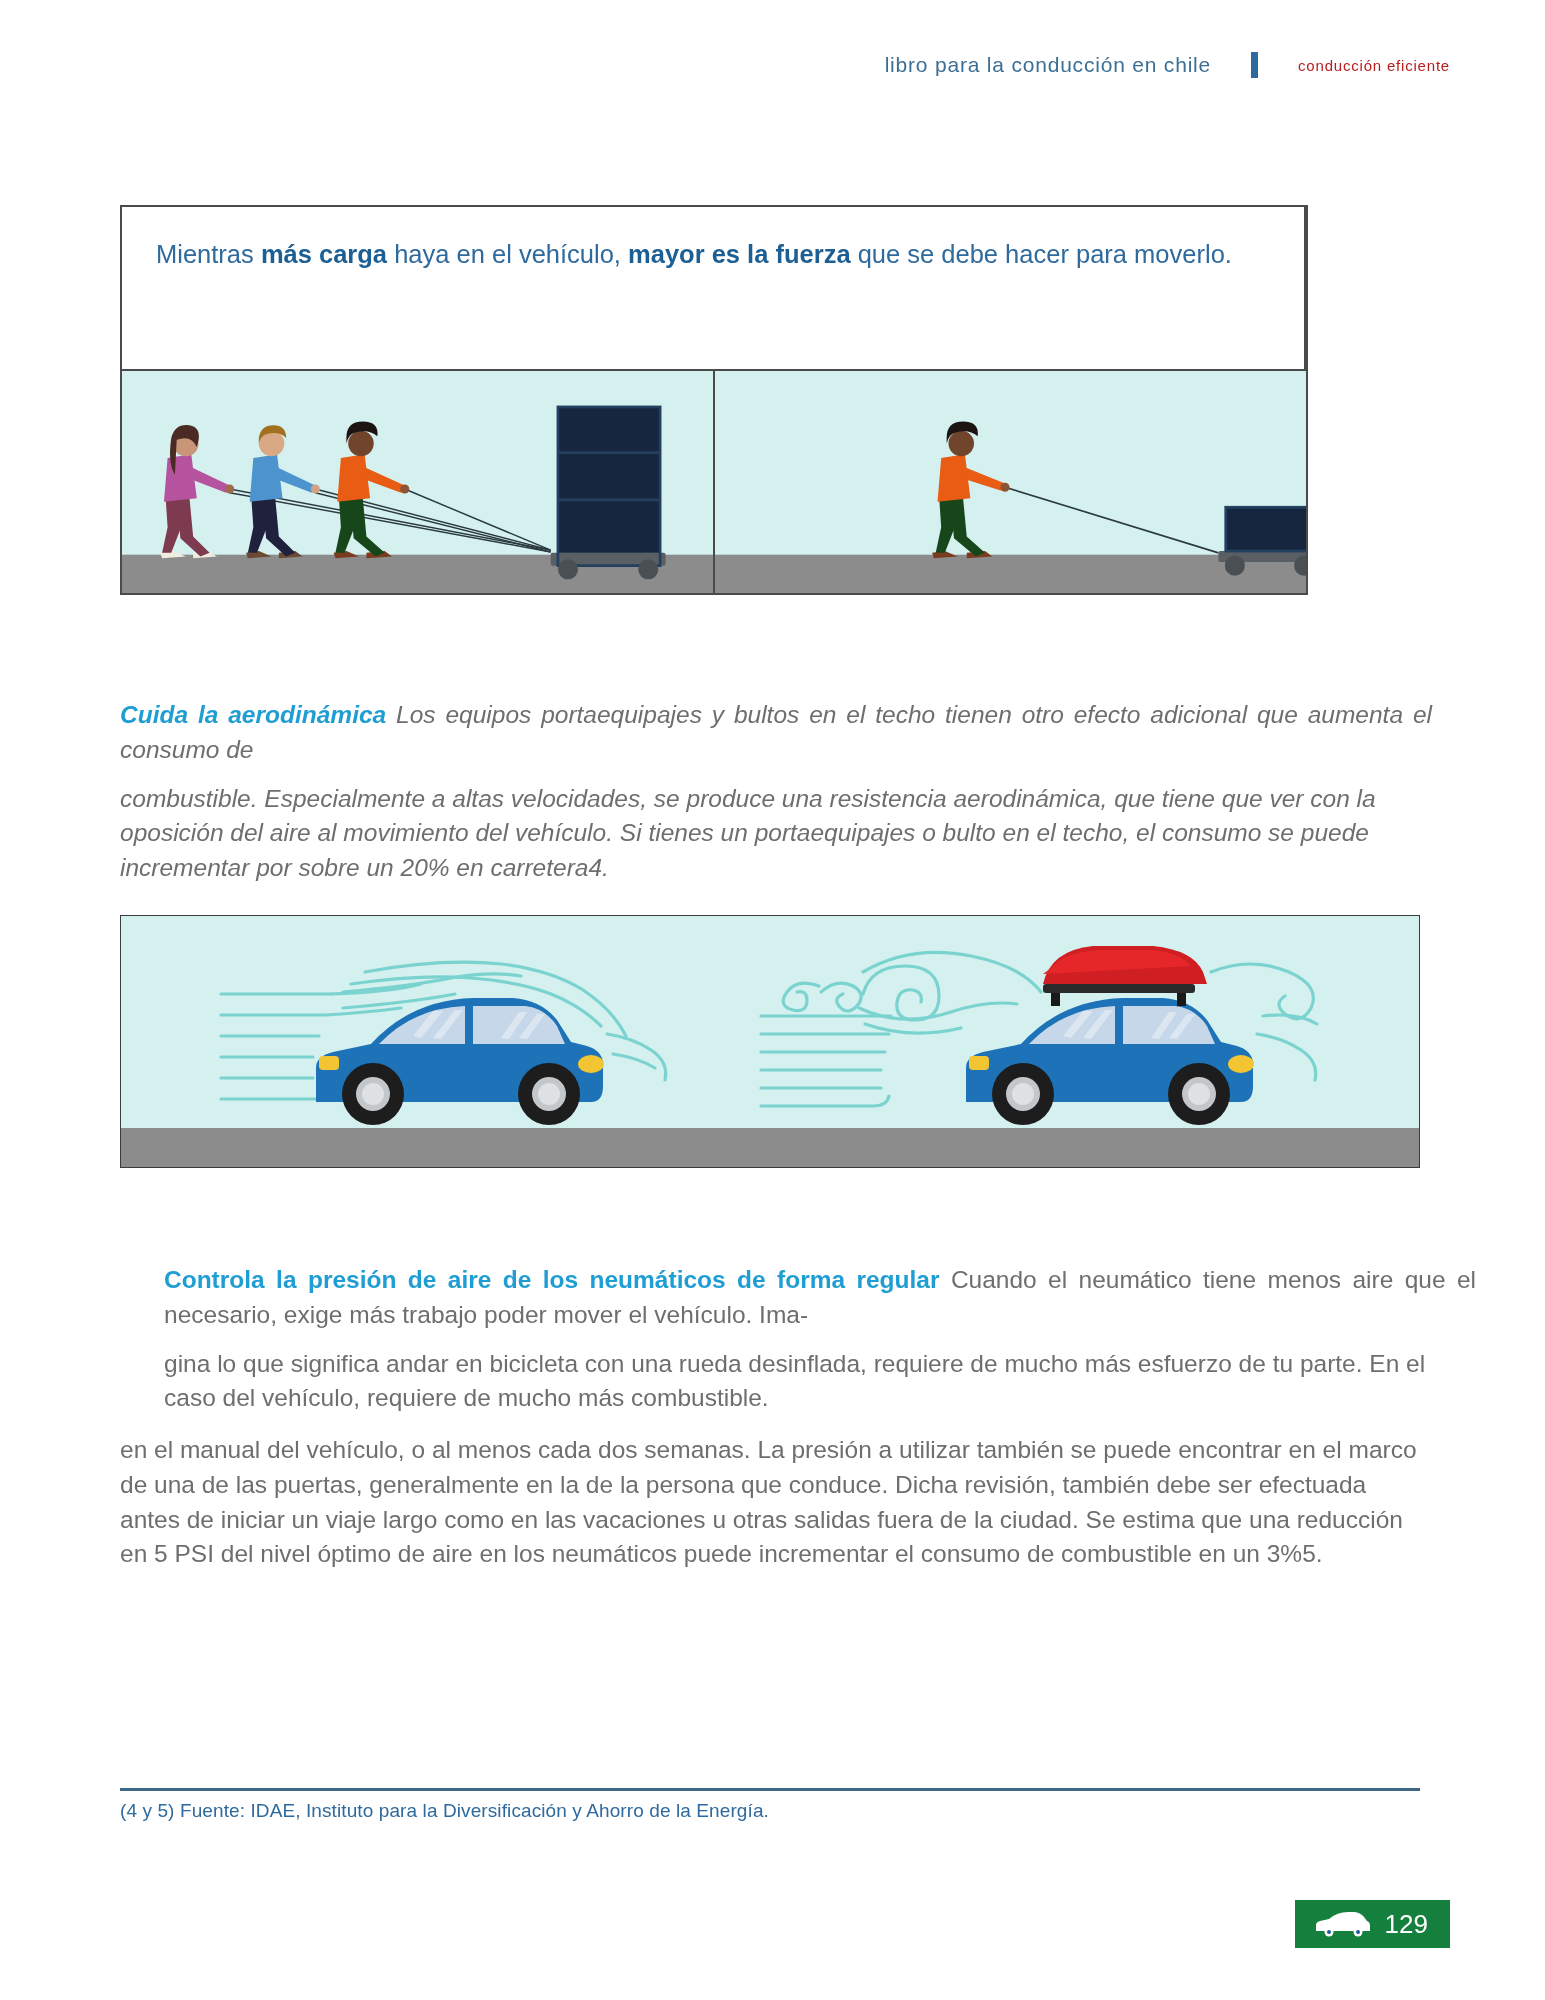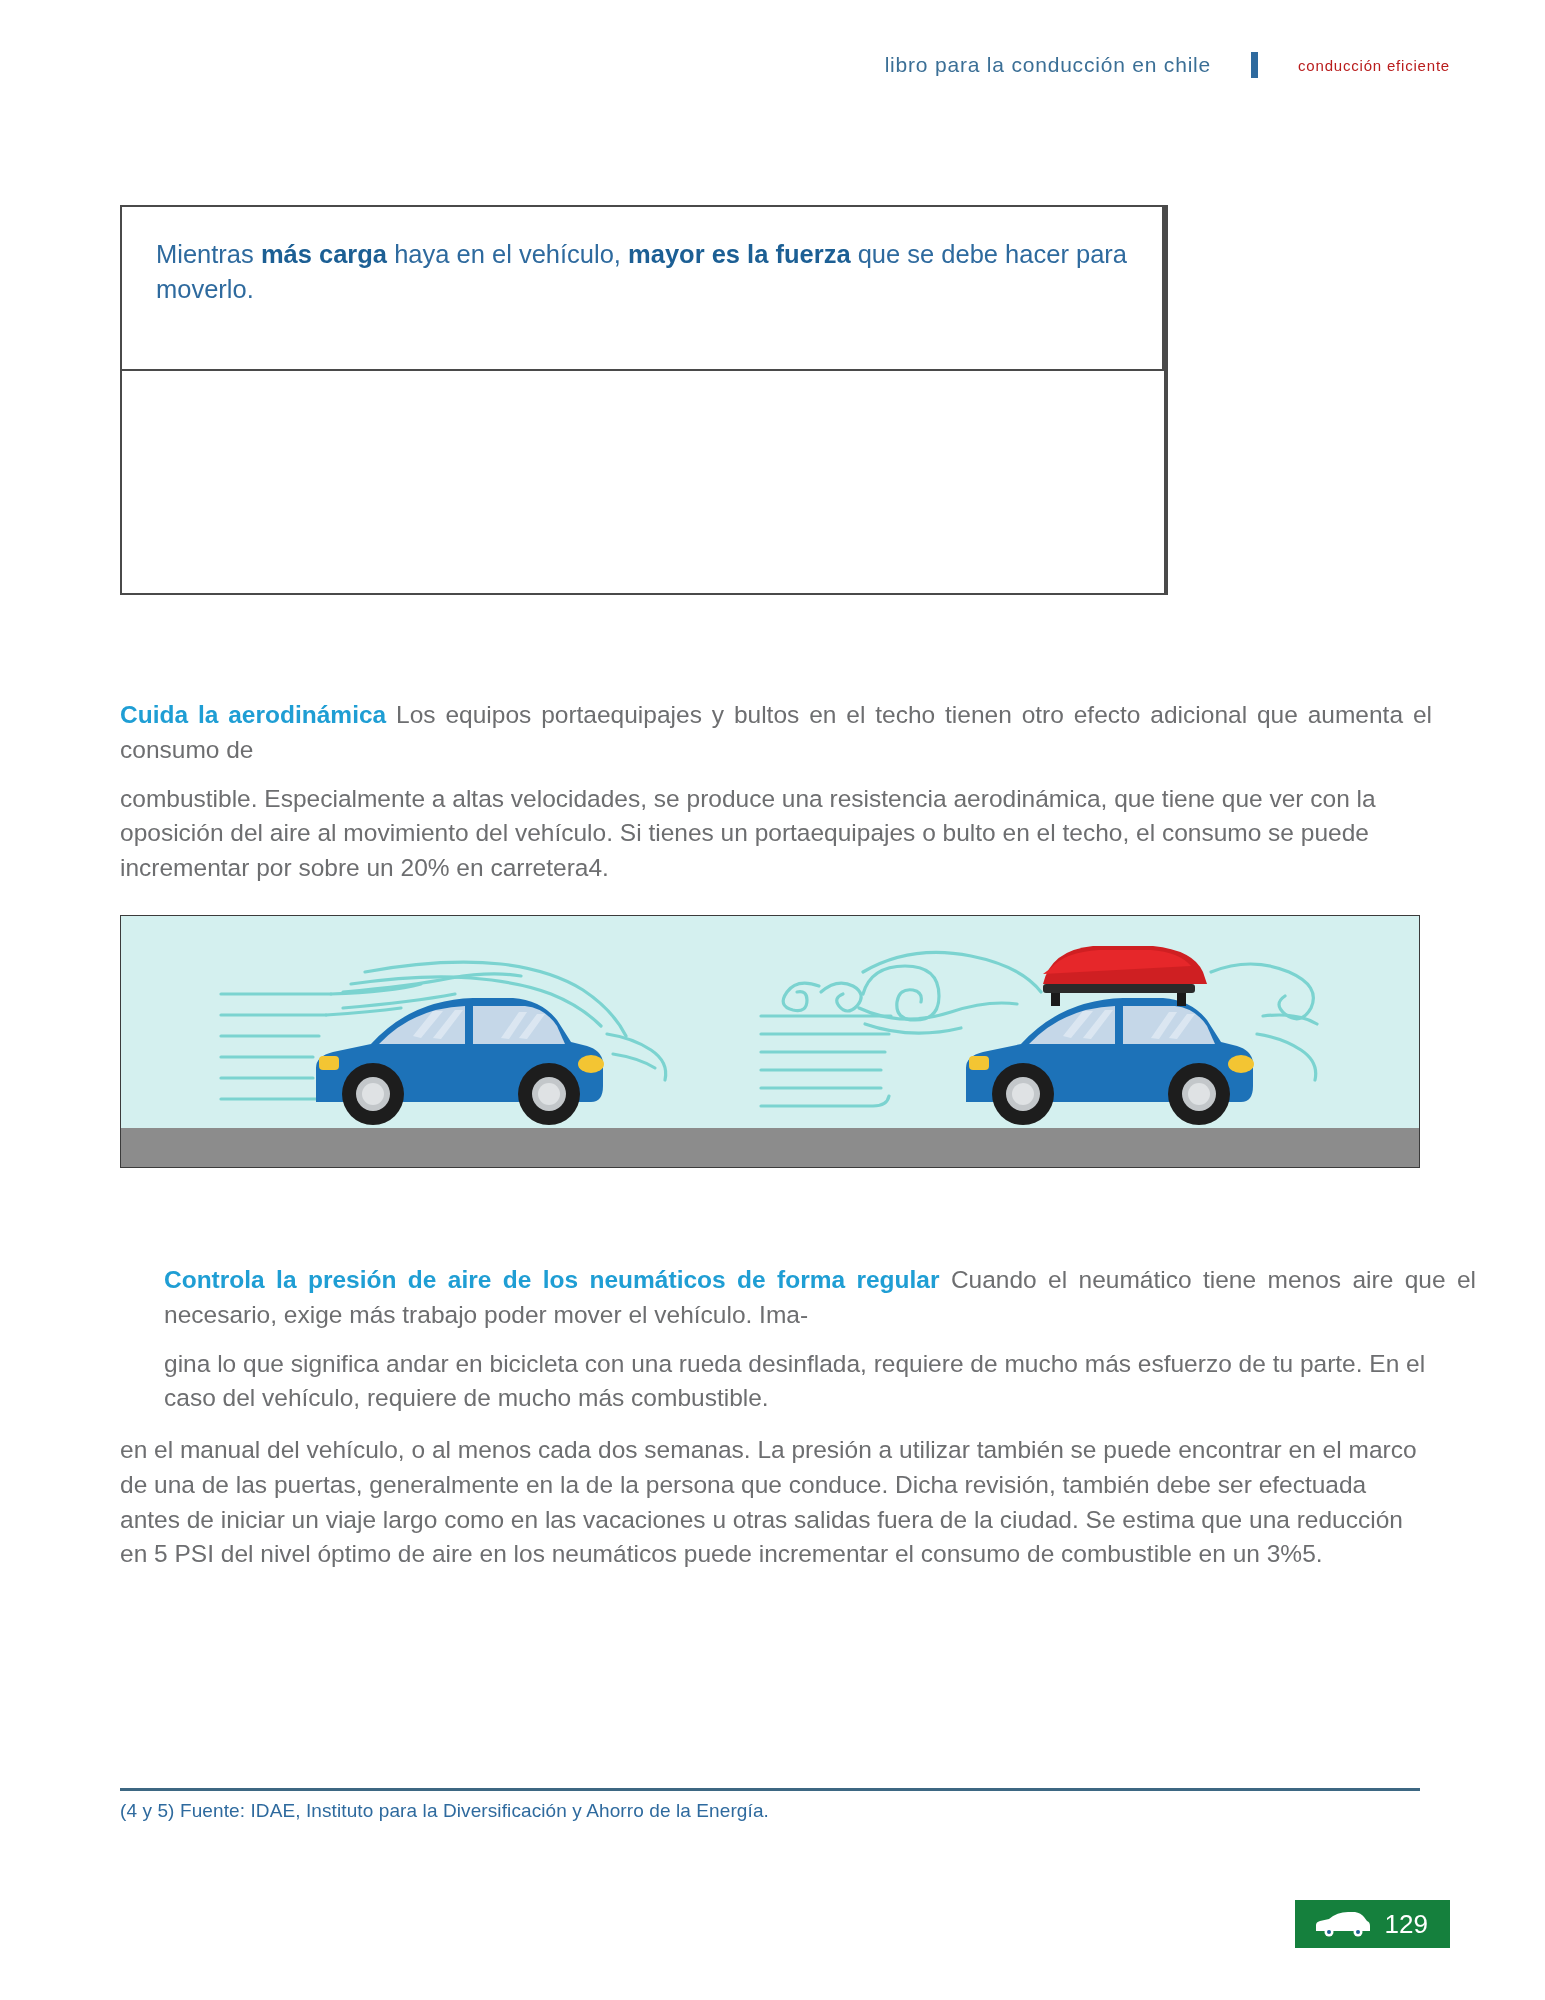--- a/index.html
+++ b/index.html
@@ -49,26 +49,26 @@
     letter-spacing: 0.8px;
     color: #b91c1c;
     font-weight: 400;
   }
 
   
   .table-box {
     position: absolute;
     left: 120px;
     top: 205px;
-    width: 1048px;
+    width: 1188px;
     height: 390px;
     border: 2px solid #4a4a4a;
     box-sizing: border-box;
     display: flex;
-    flex-direction: row;
+    flex-direction: column;
   }
   .table-top-row {
     display: flex;
     height: 162px;
     border-bottom: 2px solid #4a4a4a;
   }
   .table-cell-text {
     flex: 1;
     padding: 30px 34px 0 34px;
     box-sizing: border-box;
@@ -279,21 +279,21 @@
             <circle cx="318" cy="106" r="5" fill="#8a5535"></circle>
             <circle cx="270" cy="58" r="14" fill="#70452c"></circle>
             <path d="M254 52 Q254 34 272 34 Q290 34 288 50 Q278 42 264 46 Q256 48 254 58 Z" fill="#1c1410"></path>
           </g>
         </svg>
       </div>
 
     </div>
   </div>
 
-  <div class="para" style="top:698px;">
+  <div class="para" style="top:698px;font-style:italic;">
     <div class="lead-line">
       <span class="head-accent">Cuida la aerodinámica</span><span> Los equipos portaequipajes y bultos en el techo tienen otro efecto adicional que aumenta el consumo de</span>
     </div>
     <div>combustible. Especialmente a altas velocidades, se produce una resistencia aerodinámica, que tiene que ver con la oposición del aire al movimiento del vehículo. Si tienes un portaequipajes o bulto en el techo, el consumo se puede incrementar por sobre un 20% en carretera4.</div>
   </div>
 
   <div class="aero-box">
     <svg viewBox="0 0 1298 251" width="100%" height="100%" preserveAspectRatio="none">
       <rect x="0" y="0" width="1298" height="251" fill="#d4f0ef"></rect>
       <rect x="0" y="212" width="1298" height="39" fill="#8c8c8c"></rect>

